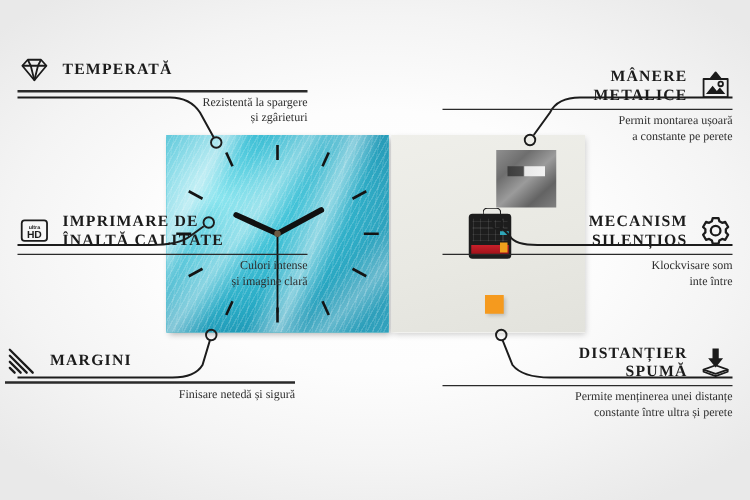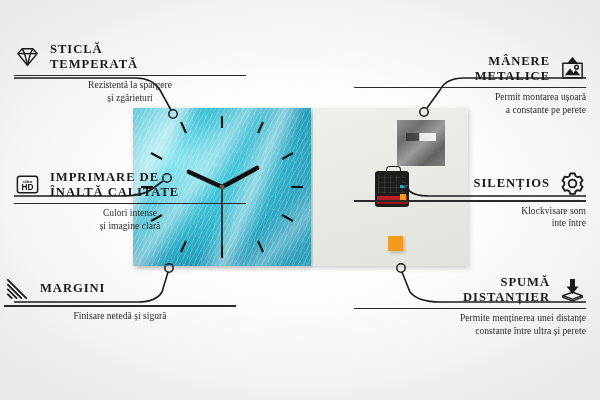--- a/index.html
+++ b/index.html
@@ -35,21 +35,21 @@
   .feat.left .titles { text-align:left; }
   .feat.right .titles { text-align:right; }
   .rule { height:1.5px; background:#2a2a2a; width:100%; }
   .desc {
     font-family:"Liberation Serif", serif;
     font-size:9.6px;
     line-height:1.33;
     color:#2e2e2e;
     padding-top:3px;
   }
-  .feat.left .desc { text-align:center; }
+  .feat.left .desc { text-align:right; }
   .feat.right .desc { text-align:right; }
   .ico { flex:0 0 auto; width:27px; height:27px; display:block; }
   .ico svg { display:block; width:27px; height:27px; }
 
   
   #f-glass  { left:14px;  top:42px;  }
   #f-print  { left:14px;  top:170px; }
   #f-edge   { left:4px;  top:275px; }
   #f-hooks  { left:354px; top:42px;margin-top:12px;  }
   #f-mech   { left:354px; top:170px; }
@@ -207,21 +207,20 @@
         <svg viewBox="0 0 28 28">
             <g fill="none" stroke="#1b1b1b" stroke-width="1.5" stroke-linejoin="round">
           <path d="M4 11 L8.5 6 L19.5 6 L24 11 L14 23 Z"></path>
           <path d="M4 11 L24 11"></path>
               <path d="M8.5 6 L11 11 L14 23"></path>
               <path d="M19.5 6 L17 11 L14 23"></path>
         </g>
           </svg>
       </span>
       <div class="titles">
-        <div>STICLĂ</div>
         <div>TEMPERATĂ</div>
       </div>
     </div>
     <div class="rule"></div>
     <div class="desc">
       <div>Rezistentă la spargere</div>
       <div>și zgârieturi</div>
     </div>
   </div>
 
@@ -289,20 +288,21 @@
     <div class="rule"></div>
     <div class="desc">
       <div>Permit montarea ușoară</div>
       <div>a constante pe perete</div>
     </div>
   </div>
 
   <div class="feat right" id="f-mech">
     <div class="head">
       <div class="titles">
+        <div>MECANISM</div>
         <div>SILENȚIOS</div>
       </div>
       <span class="ico">
         <svg viewBox="0 0 28 28">
             <g fill="none" stroke="#1b1b1b" stroke-width="1.9" stroke-linejoin="round">
           <path d="M11.6 3.6 h4.8 l0.7 2.6 2.3 1.3 2.6-0.7 2.4 4.2 -1.9 1.9 0 2.6 1.9 1.9 -2.4 4.2 -2.6-0.7 -2.3 1.3 -0.7 2.6 h-4.8 l-0.7-2.6 -2.3-1.3 -2.6 0.7 -2.4-4.2 1.9-1.9 0-2.6 -1.9-1.9 2.4-4.2 2.6 0.7 2.3-1.3 Z"></path>
           <circle cx="14" cy="14" r="4"></circle>
         </g>
           </svg>
       </span>
@@ -310,22 +310,22 @@
     <div class="rule"></div>
     <div class="desc">
       <div>Klockvisare som</div>
       <div>inte între</div>
     </div>
   </div>
 
   <div class="feat right" id="f-foam">
     <div class="head">
       <div class="titles">
+        <div>DISTANȚIER</div>
         <div>SPUMĂ</div>
-        <div>DISTANȚIER</div>
       </div>
       <span class="ico">
         <svg viewBox="0 0 28 28">
           <path d="M11.4 3 h5.2 v8 h3.6 L14 18.6 L7.8 11 h3.6 Z" fill="#1b1b1b"></path>
           <g fill="none" stroke="#1b1b1b" stroke-width="1.5" stroke-linejoin="round">
             <path d="M14 16.8 L24 20.4 L14 24 L4 20.4 Z"></path>
             <path d="M4 20.4 v1.8 L14 25.8 L24 22.2 v-1.8"></path>
           </g>
         </svg>
       </span>

